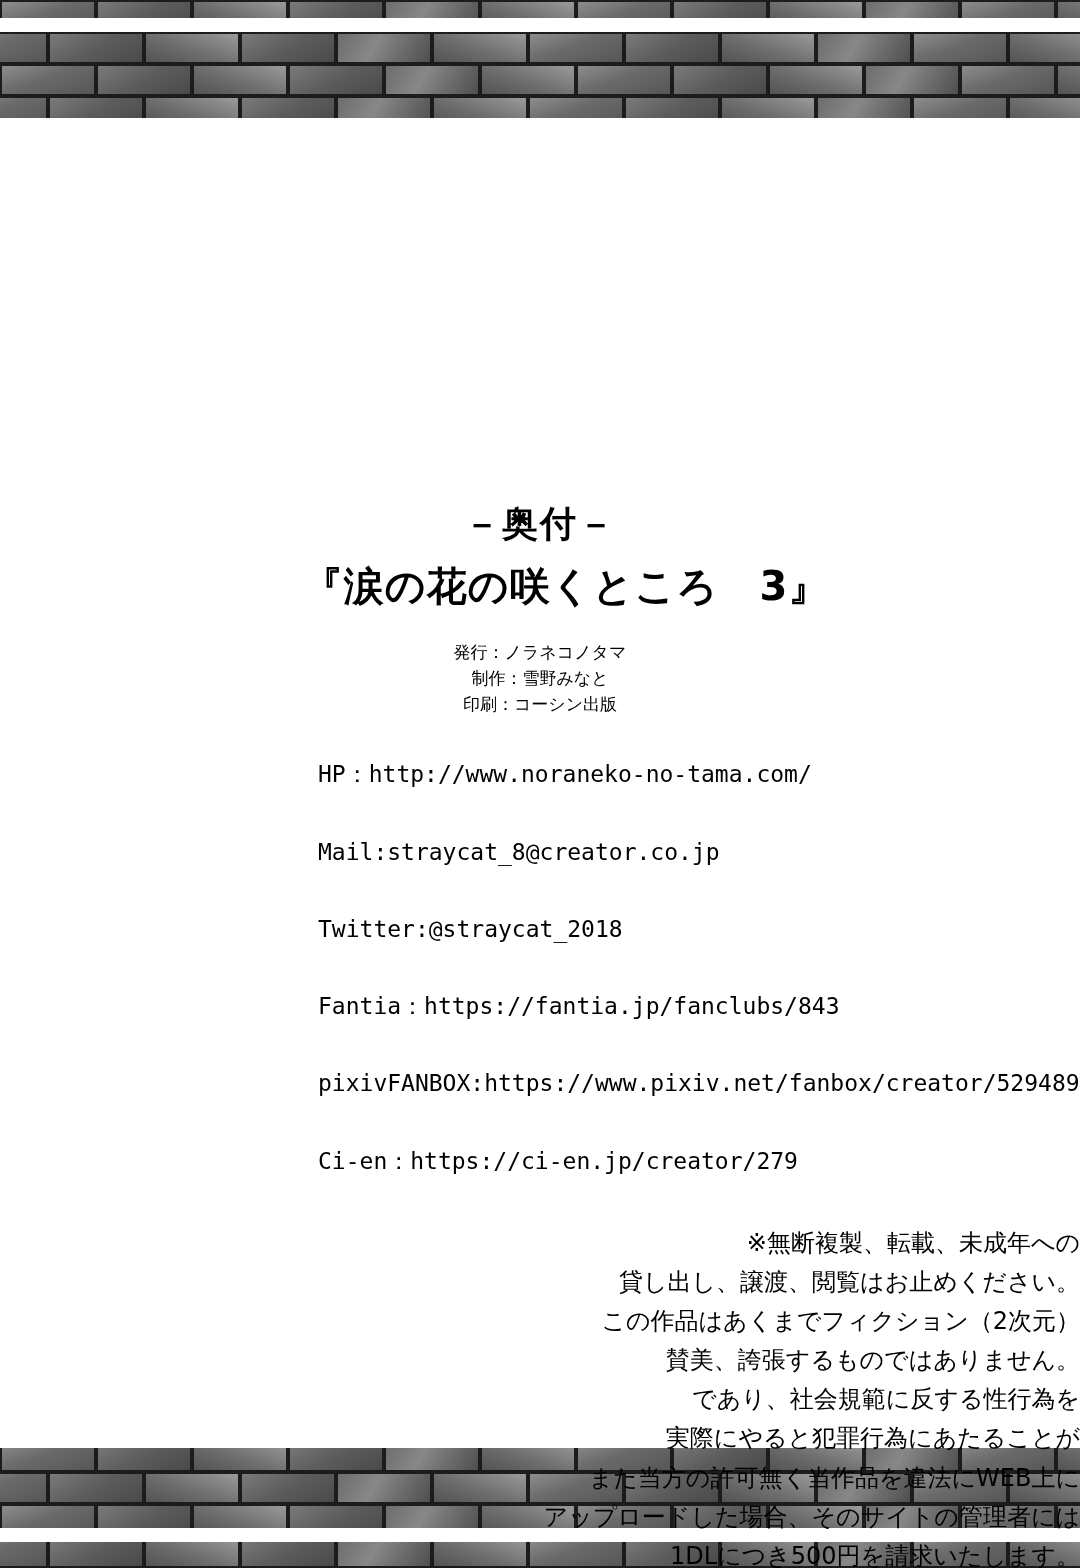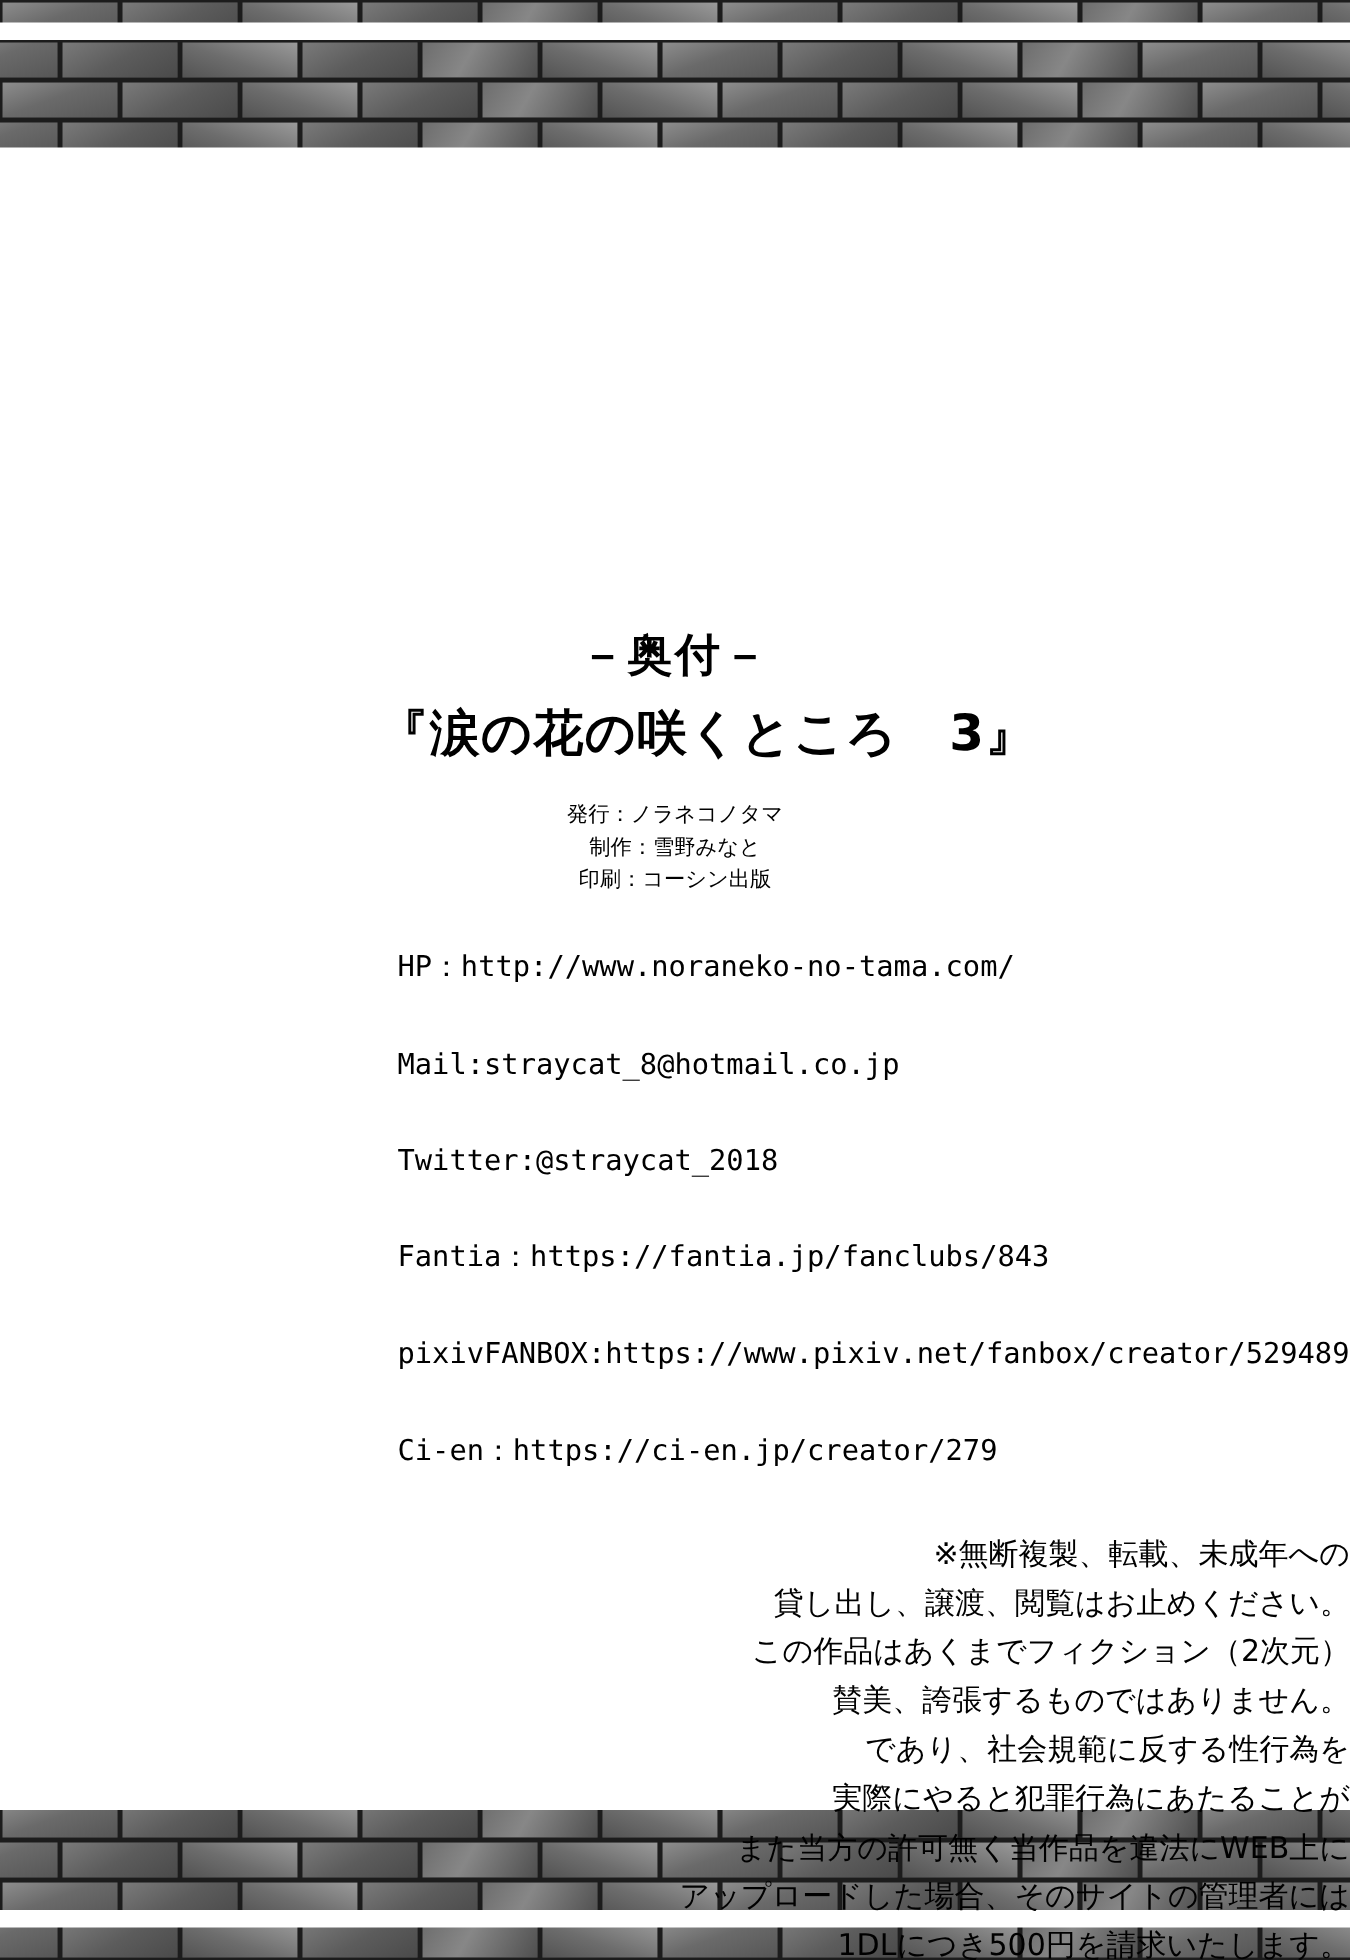--- a/index.html
+++ b/index.html
@@ -253,21 +253,21 @@
   <div class="booktitle">『涙の花の咲くところ　3』</div>
 
   <div class="credits">
     <div>発行：ノラネコノタマ</div>
     <div>制作：雪野みなと</div>
     <div>印刷：コーシン出版</div>
   </div>
 
   <div class="links">
     <div>HP：http://www.noraneko-no-tama.com/</div>
-    <div>Mail:straycat_8@hotmail.co.jp</div>
+    <div>Mail:straycat_8@creator.co.jp</div>
     <div>Twitter:@straycat_2018</div>
     <div>Fantia：https://fantia.jp/fanclubs/843</div>
     <div>pixivFANBOX:https://www.pixiv.net/fanbox/creator/529489</div>
     <div>Ci-en：https://ci-en.jp/creator/279</div>
   </div>
 
   <div class="notice">
     <div>※無断複製、転載、未成年への</div>
     <div>貸し出し、譲渡、閲覧はお止めください。</div>
     <div>この作品はあくまでフィクション（2次元）</div>

